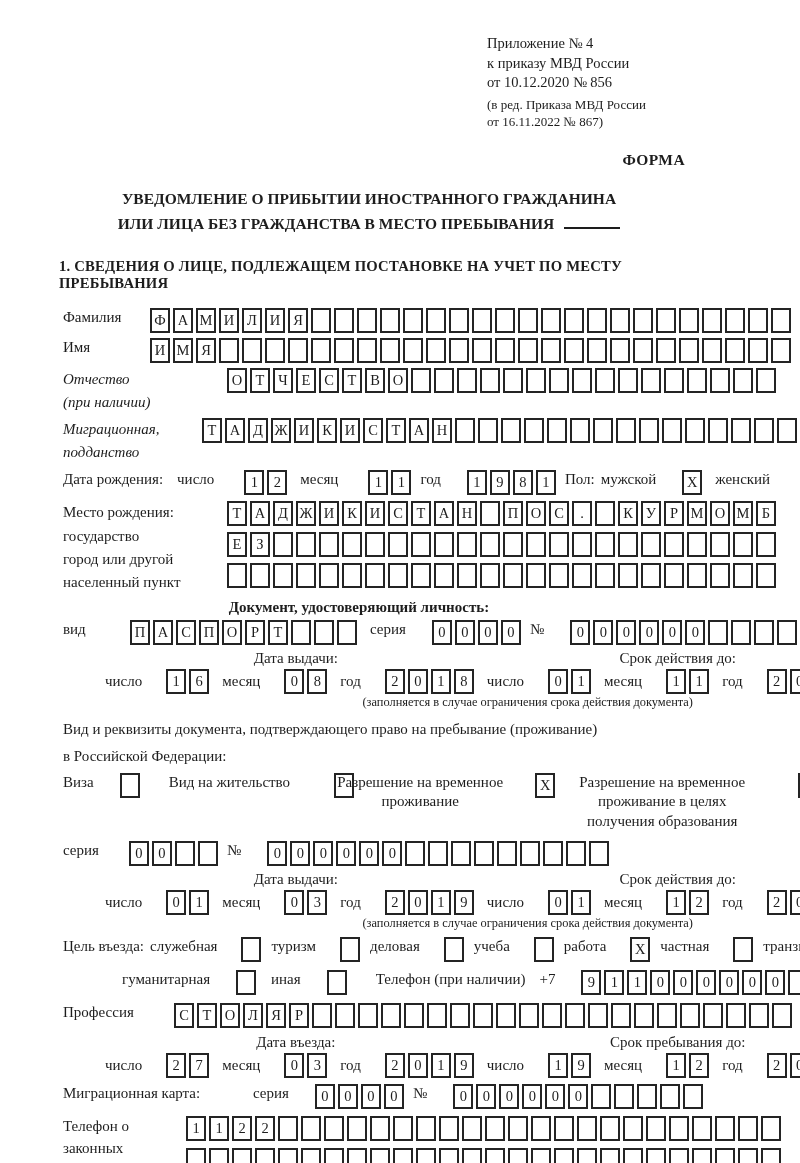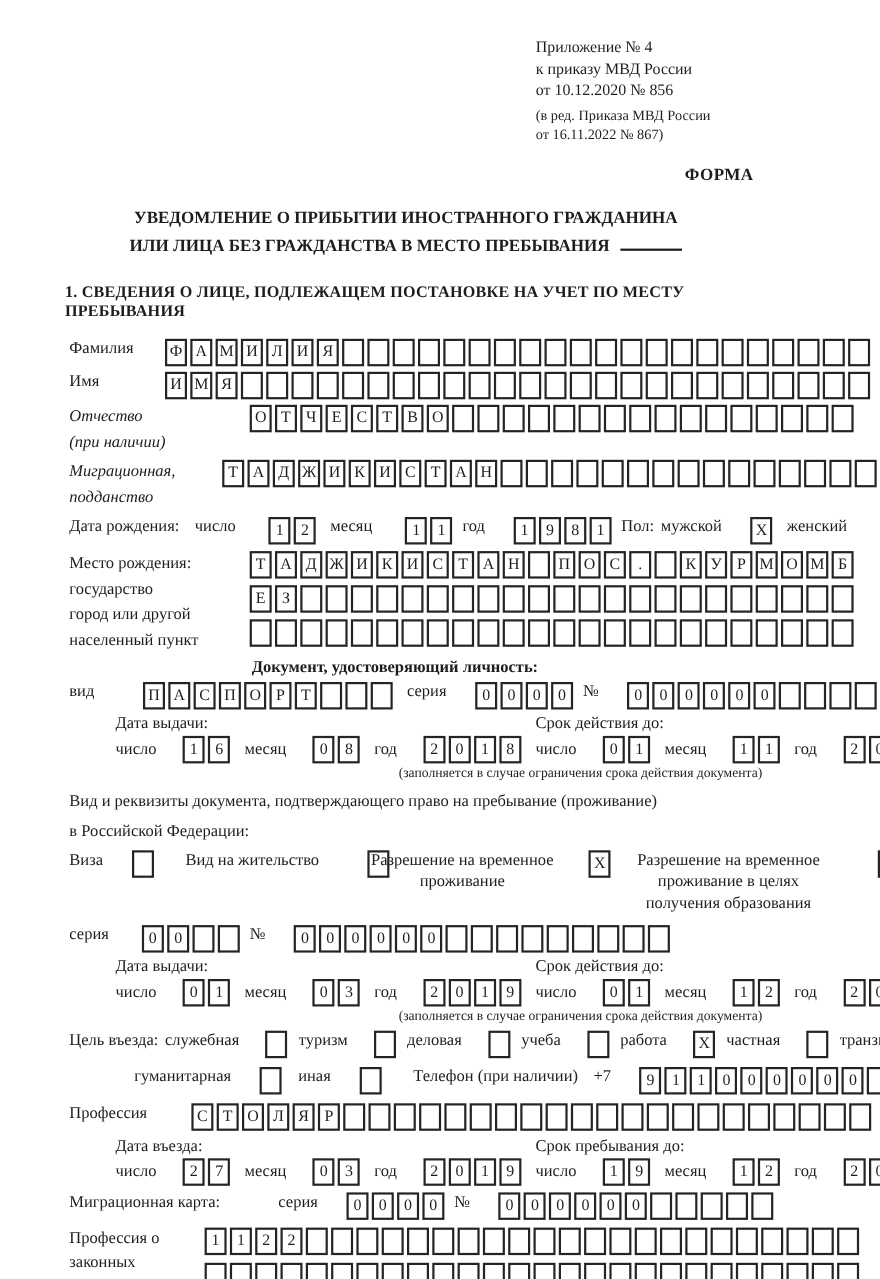--- a/index.html
+++ b/index.html
@@ -35,21 +35,21 @@
         font-family:"Liberation Serif","DejaVu Serif",serif;}
   .brow{margin-bottom:7px;display:block;}
   .bp-rows .boxes{margin-bottom:6px;display:block;}
 
   .gap6{margin-left:6px;} .gap10{margin-left:10px;} .gap14{margin-left:14px;}
 
   
   .d2{display:flex;margin:2px 0 1px 0;}
   .d2 .c1{margin-left:42px;}
   .d2 .c2{margin-left:auto;margin-right:38px;}
-  .dt{text-align:left;font-size:15px;margin-bottom:2px;}
+  .dt{text-align:center;font-size:15px;margin-bottom:2px;}
   .drow{display:flex;align-items:center;}
   .drow .lbl{margin-right:4px;}
   .drow .boxes{margin-right:10px;}
   .note-r{text-align:right;font-size:12.4px;margin:1px 2px 6px 0;}
 
   
   .optpair{display:inline-flex;align-items:flex-start;margin-right:12px;}
   .optpair .lbl{margin-right:6px;}
   .optpair .boxes{margin-top:0;}
   .center{text-align:center;}
@@ -314,21 +314,21 @@
   <div class="row inline" style="margin-top:6px;">
     <span class="lbl w190">Миграционная карта:</span>
     <span class="lbl">серия</span>
     <span class="boxes gap6"><span class="cell">0</span><span class="cell">0</span><span class="cell">0</span><span class="cell">0</span></span>
     <span class="lbl gap6">№</span>
     <span class="boxes gap6"><span class="cell">0</span><span class="cell">0</span><span class="cell">0</span><span class="cell">0</span><span class="cell">0</span><span class="cell">0</span><span class="cell">&nbsp;</span><span class="cell">&nbsp;</span><span class="cell">&nbsp;</span><span class="cell">&nbsp;</span><span class="cell">&nbsp;</span></span>
   </div>
 
   <div class="row" style="margin-top:7px;">
     <div class="lbl w103 replabel">
-      <div>Профессия о</div>
+      <div>Телефон о</div>
       <div>законных</div>
       <div>представителях</div>
 
     </div>
     <div>
       <div class="boxes brow"><span class="cell">1</span><span class="cell">1</span><span class="cell">2</span><span class="cell">2</span><span class="cell">&nbsp;</span><span class="cell">&nbsp;</span><span class="cell">&nbsp;</span><span class="cell">&nbsp;</span><span class="cell">&nbsp;</span><span class="cell">&nbsp;</span><span class="cell">&nbsp;</span><span class="cell">&nbsp;</span><span class="cell">&nbsp;</span><span class="cell">&nbsp;</span><span class="cell">&nbsp;</span><span class="cell">&nbsp;</span><span class="cell">&nbsp;</span><span class="cell">&nbsp;</span><span class="cell">&nbsp;</span><span class="cell">&nbsp;</span><span class="cell">&nbsp;</span><span class="cell">&nbsp;</span><span class="cell">&nbsp;</span><span class="cell">&nbsp;</span><span class="cell">&nbsp;</span><span class="cell">&nbsp;</span></div>
       <div class="boxes brow"><span class="cell">&nbsp;</span><span class="cell">&nbsp;</span><span class="cell">&nbsp;</span><span class="cell">&nbsp;</span><span class="cell">&nbsp;</span><span class="cell">&nbsp;</span><span class="cell">&nbsp;</span><span class="cell">&nbsp;</span><span class="cell">&nbsp;</span><span class="cell">&nbsp;</span><span class="cell">&nbsp;</span><span class="cell">&nbsp;</span><span class="cell">&nbsp;</span><span class="cell">&nbsp;</span><span class="cell">&nbsp;</span><span class="cell">&nbsp;</span><span class="cell">&nbsp;</span><span class="cell">&nbsp;</span><span class="cell">&nbsp;</span><span class="cell">&nbsp;</span><span class="cell">&nbsp;</span><span class="cell">&nbsp;</span><span class="cell">&nbsp;</span><span class="cell">&nbsp;</span><span class="cell">&nbsp;</span><span class="cell">&nbsp;</span></div>
 
     </div>
   </div>

